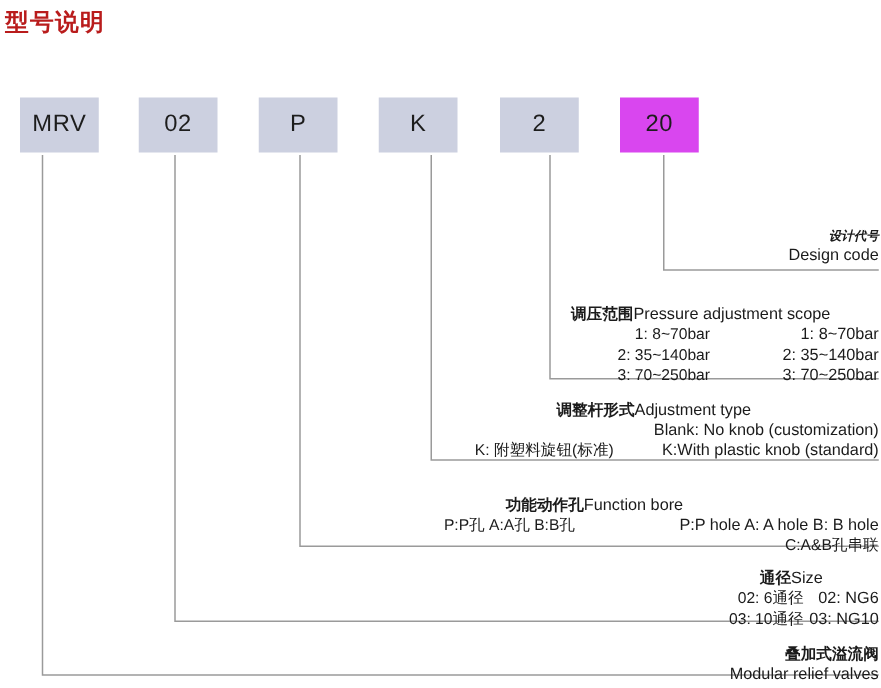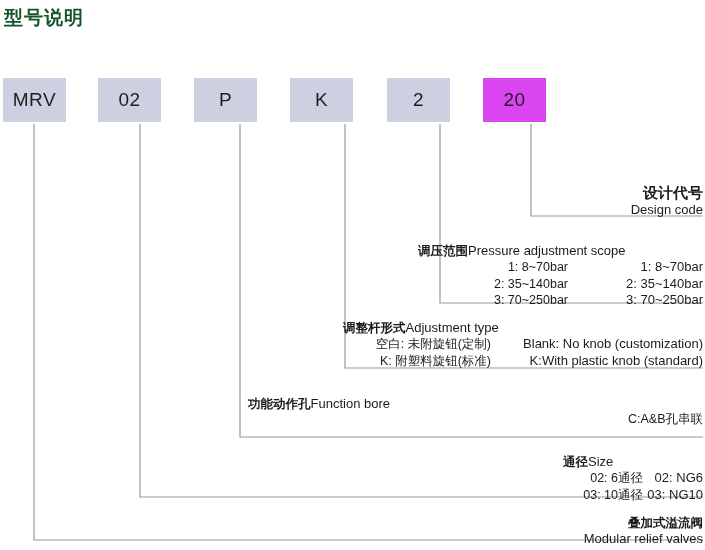--- a/index.html
+++ b/index.html
@@ -17,29 +17,29 @@
   }
 
   
   #page-title {
     position: absolute;
     left: 4px;
     top: 5px;
     font-size: 19px;
     font-weight: bold;
     letter-spacing: 1px;
-    color: #14532d;
+    color: #b91c1c;
     white-space: nowrap;
   }
 
   
   #code-row {
     position: absolute;
     top: 78px;
-    left: 0;
+    left: 13px;
     width: 582px;
     height: 44px;
   }
   .code-box {
     position: absolute;
     top: 0;
     height: 44px;
     background: #ccd0e0;
     display: flex;
     align-items: center;
@@ -71,40 +71,40 @@
     font-size: 12.5px;
     font-weight: bold;
     color: #1b1b1b;
   }
   .ann .en {
     font-size: 13px;
     color: #1b1b1b;
   }
   .ann .hdr-wide {
     display: flex;
-    justify-content: flex-start;
+    justify-content: center;
     align-items: baseline;
   }
   .ann .rowpair {
     display: flex;
     justify-content: flex-end;
     align-items: baseline;
   }
   .ann .rowpair .cn-col {
     font-size: 12.5px;
     text-align: right;
   }
   .ann .rowpair .en-col {
     font-size: 13px;
     text-align: right;
   }
 
   
   #ann-design { top: 184px; }
-  #ann-design .cn { font-size: 15px; }
+  #ann-design .cn { font-size: 10px; font-style: italic; }
 
   #ann-pressure { top: 243px; }
   #ann-pressure .hdr-wide { width: 285px; margin-left: auto; }
   #ann-pressure .rowpair .cn-col { width: 150px; }
   #ann-pressure .rowpair .en-col { width: 135px; }
 
   #ann-adjust { top: 320px; }
   #ann-adjust .hdr-wide { width: 360px; margin-left: auto; }
   #ann-adjust .rowpair .cn-col { width: 148px; }
   #ann-adjust .rowpair .en-col { width: 212px; }
@@ -181,33 +181,36 @@
     <span class="en-col">3: 70~250bar</span>
   </div>
 </div>
 
 <div class="ann" id="ann-adjust">
   <div class="hdr-wide">
     <span class="cn">调整杆形式</span>
     <span class="en">Adjustment type</span>
   </div>
   <div class="rowpair">
-    <span class="cn-col">空白: 未附旋钮(定制)</span>
     <span class="en-col">Blank: No knob (customization)</span>
   </div>
   <div class="rowpair">
     <span class="cn-col">K: 附塑料旋钮(标准)</span>
     <span class="en-col">K:With plastic knob (standard)</span>
   </div>
 </div>
 
 <div class="ann" id="ann-bore">
   <div class="hdr-wide">
     <span class="cn">功能动作孔</span>
     <span class="en">Function bore</span>
+  </div>
+  <div class="rowpair">
+    <span class="cn-col">P:P孔  A:A孔  B:B孔</span>
+    <span class="en-col">P:P hole   A: A hole   B: B hole</span>
   </div>
   <div class="rowpair">
     <span class="cn-col">C:A&amp;B孔串联</span>
   </div>
 </div>
 
 <div class="ann" id="ann-size">
   <div class="hdr-wide">
     <span class="cn">通径</span>
     <span class="en">Size</span>

